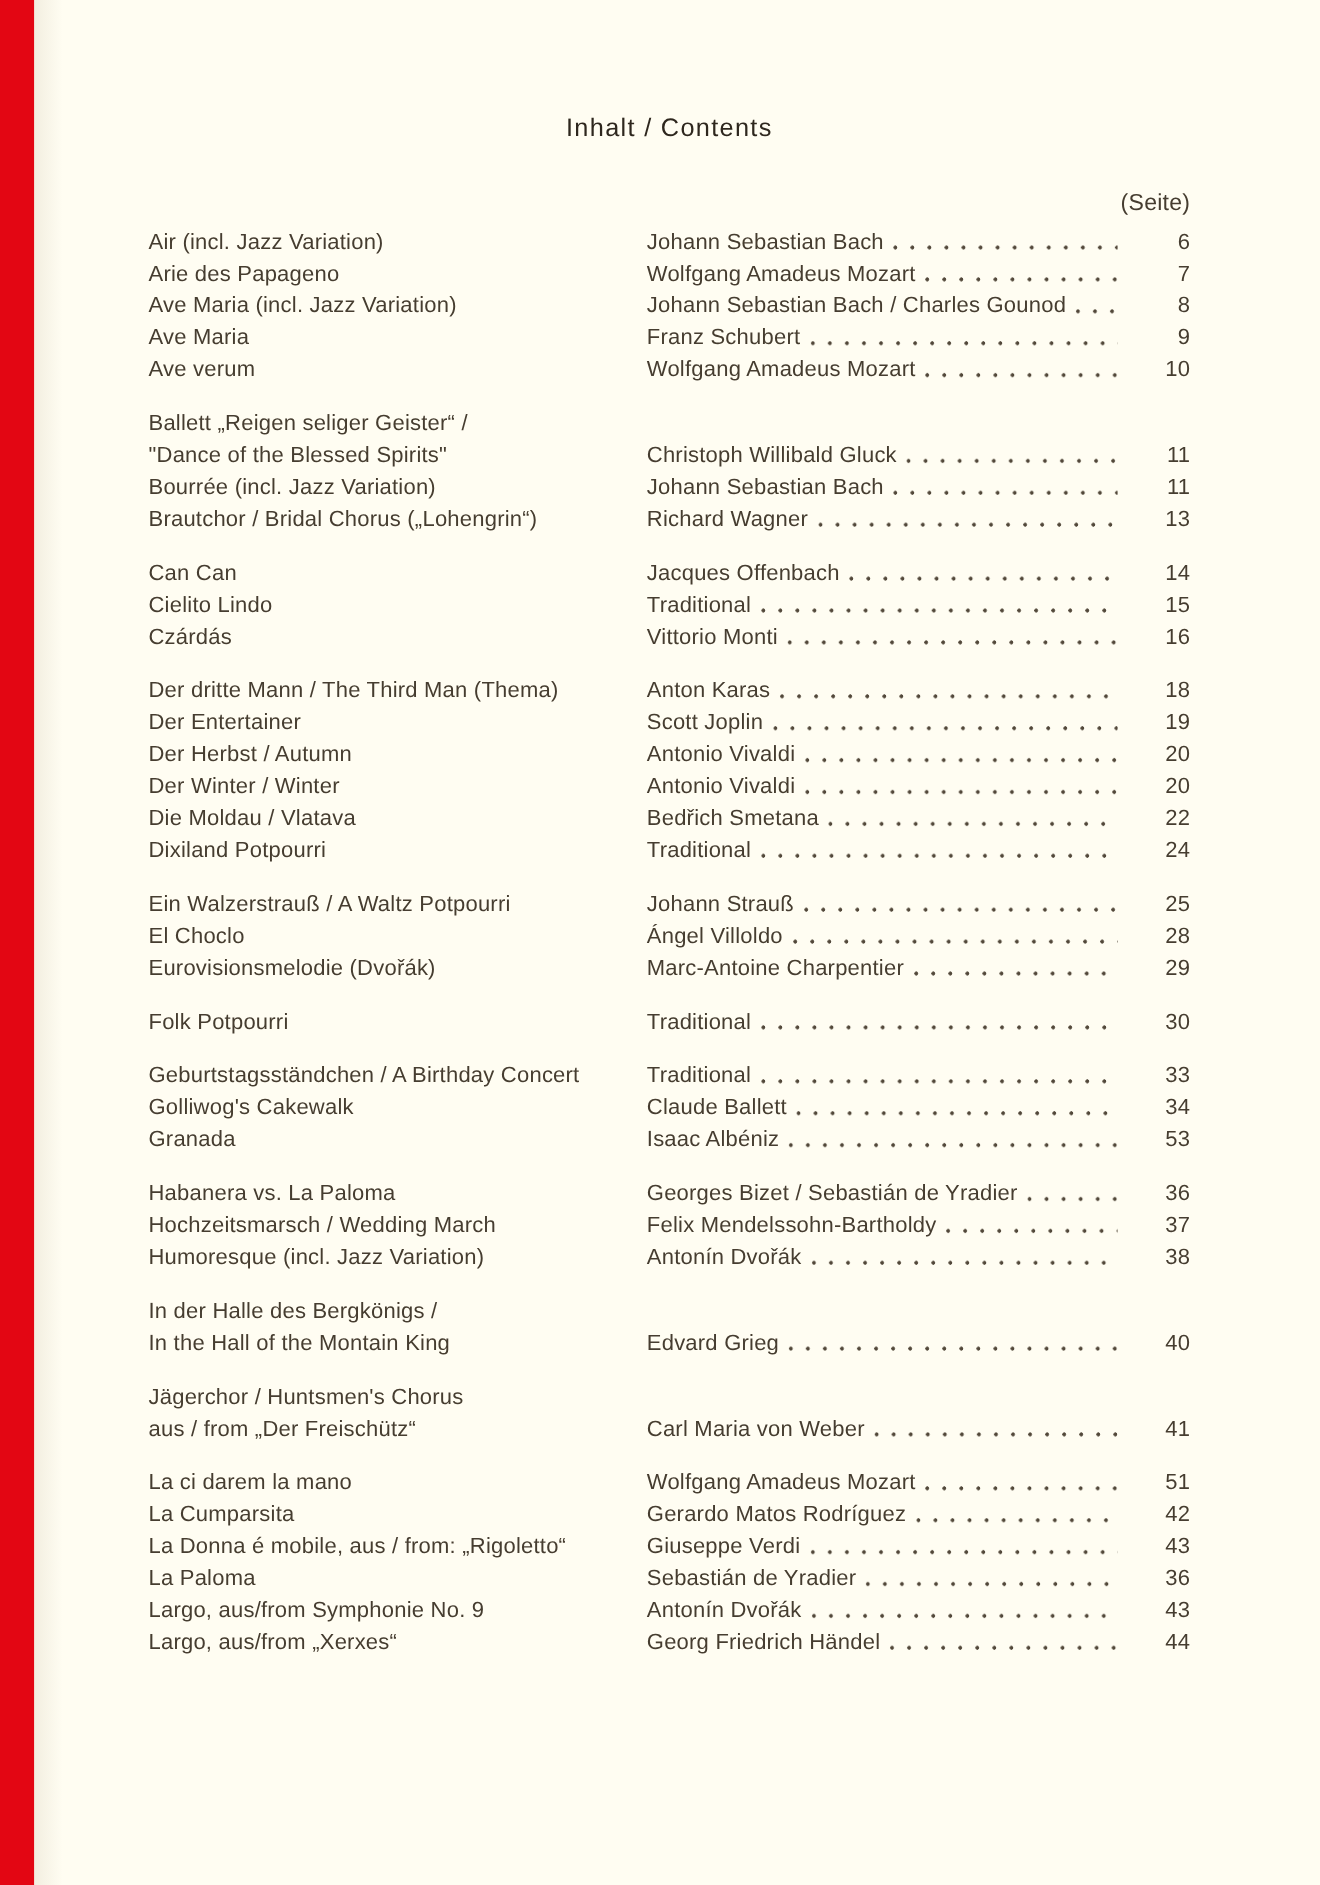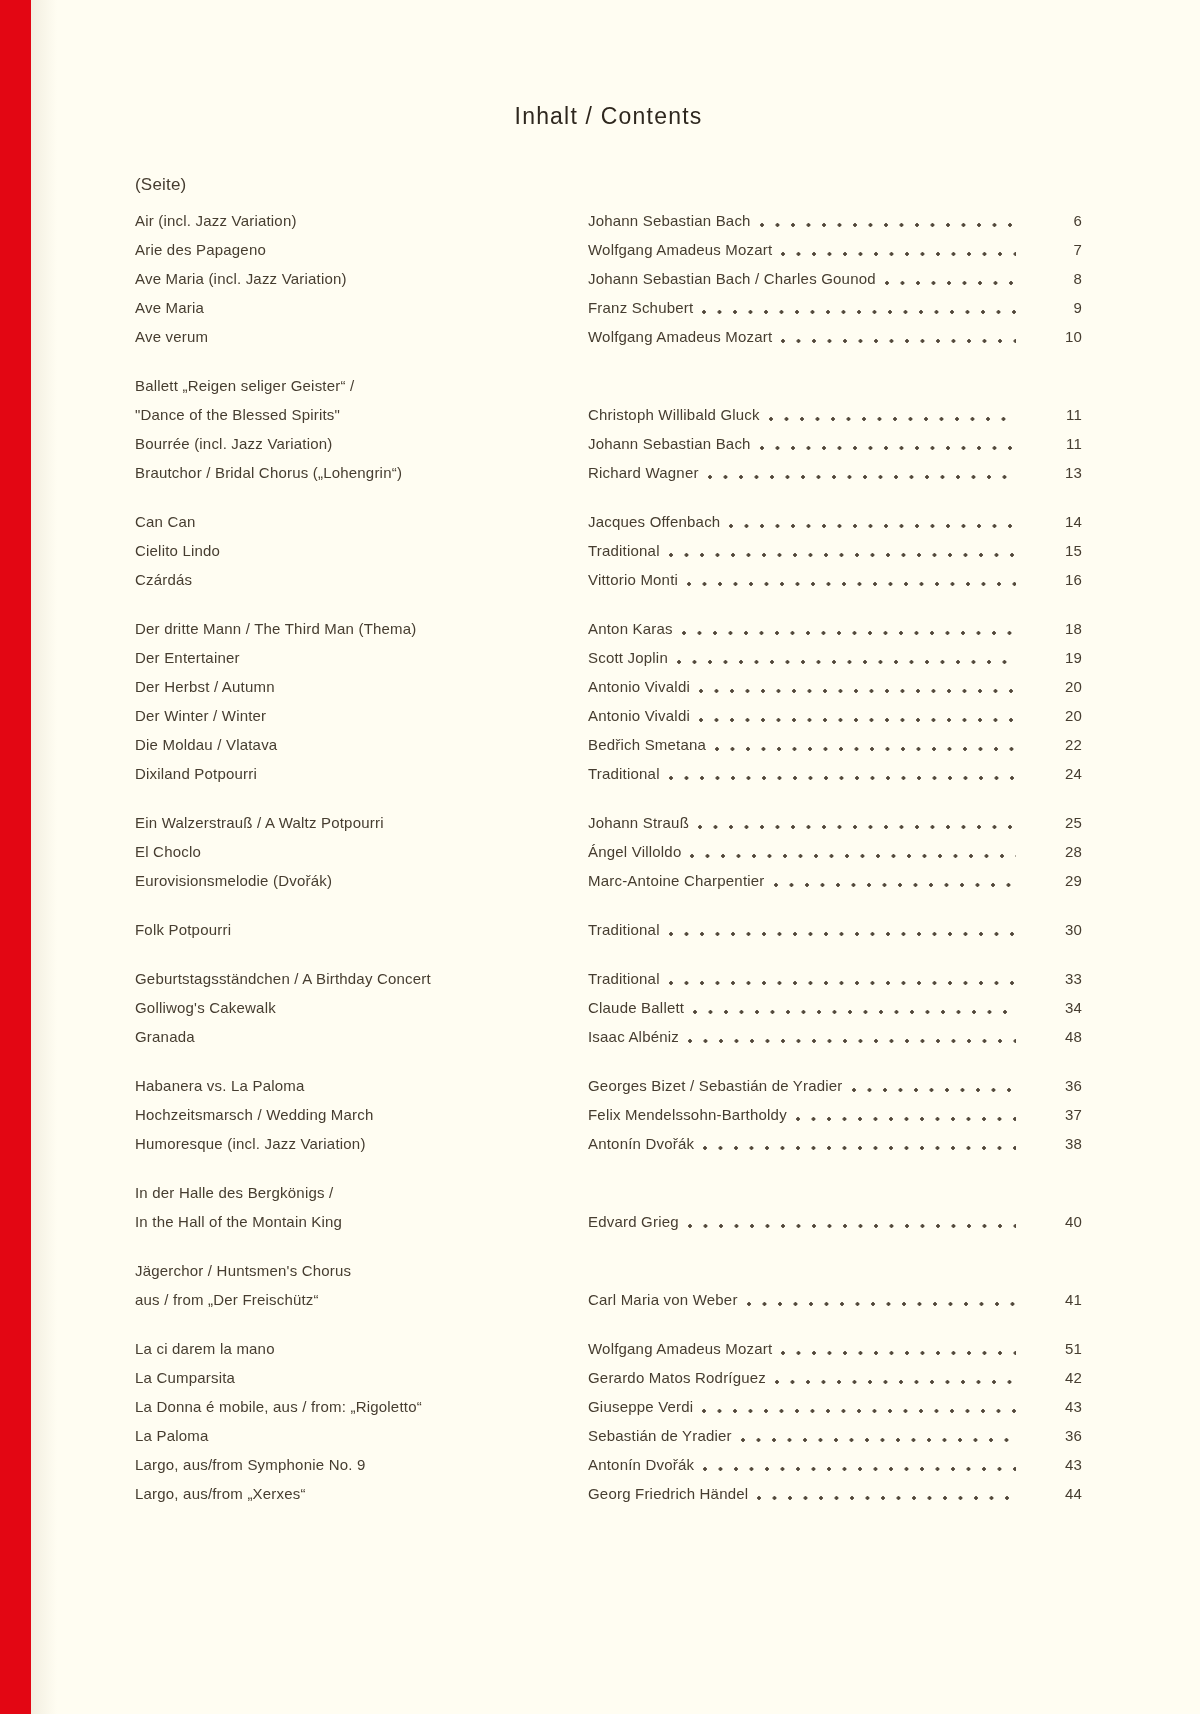--- a/index.html
+++ b/index.html
@@ -19,29 +19,29 @@
   }
   .content{
     position:absolute;left:135px;top:0;width:947px;
   }
   .title{
     margin:96px 0 0 0;
     font-size:23px;font-weight:400;letter-spacing:1.2px;
     text-align:center;color:var(--title-ink,#2e271e);line-height:40px;
   }
   .seite{
-    margin-top:34px;text-align:left;
-    font-size:17px;line-height:29px;letter-spacing:.2px;
+    margin-top:34px;text-align:right;
+    font-size:21px;line-height:29px;letter-spacing:.2px;
   }
   #groups{margin-top:7px;}
   .group{margin-top:20px;}
   .group:first-child{margin-top:0;}
   .row{
     display:flex;align-items:baseline;position:relative;
-    font-size:15px;line-height:29px;letter-spacing:.2px;white-space:nowrap;
+    font-size:20px;line-height:29px;letter-spacing:.2px;white-space:nowrap;
   }
   .t{flex:0 0 453px;overflow:visible;}
   .c{flex:0 0 auto;}
   .leader{
     flex:1 1 auto;align-self:stretch;margin:0 10px 0 9px;
     background-image:radial-gradient(circle at 2px 2px, var(--dot,#52483a) 1.55px, rgba(0,0,0,0) 1.95px);
     background-size:15.5px 4px;
     background-repeat:repeat-x;
     background-position:0 calc(100% - 8px);
   }
@@ -213,21 +213,21 @@
         <div class="row">
           <span class="t">Golliwog's Cakewalk</span>
           <span class="c">Claude Ballett</span>
           <span class="leader"></span>
           <span class="p">34</span>
         </div>
         <div class="row">
           <span class="t">Granada</span>
           <span class="c">Isaac Albéniz</span>
           <span class="leader"></span>
-          <span class="p">48</span>
+          <span class="p">53</span>
         </div>
       </div>
       <div class="group">
         <div class="row">
           <span class="t">Habanera vs. La Paloma</span>
           <span class="c">Georges Bizet / Sebastián de Yradier</span>
           <span class="leader"></span>
           <span class="p">36</span>
         </div>
         <div class="row">

